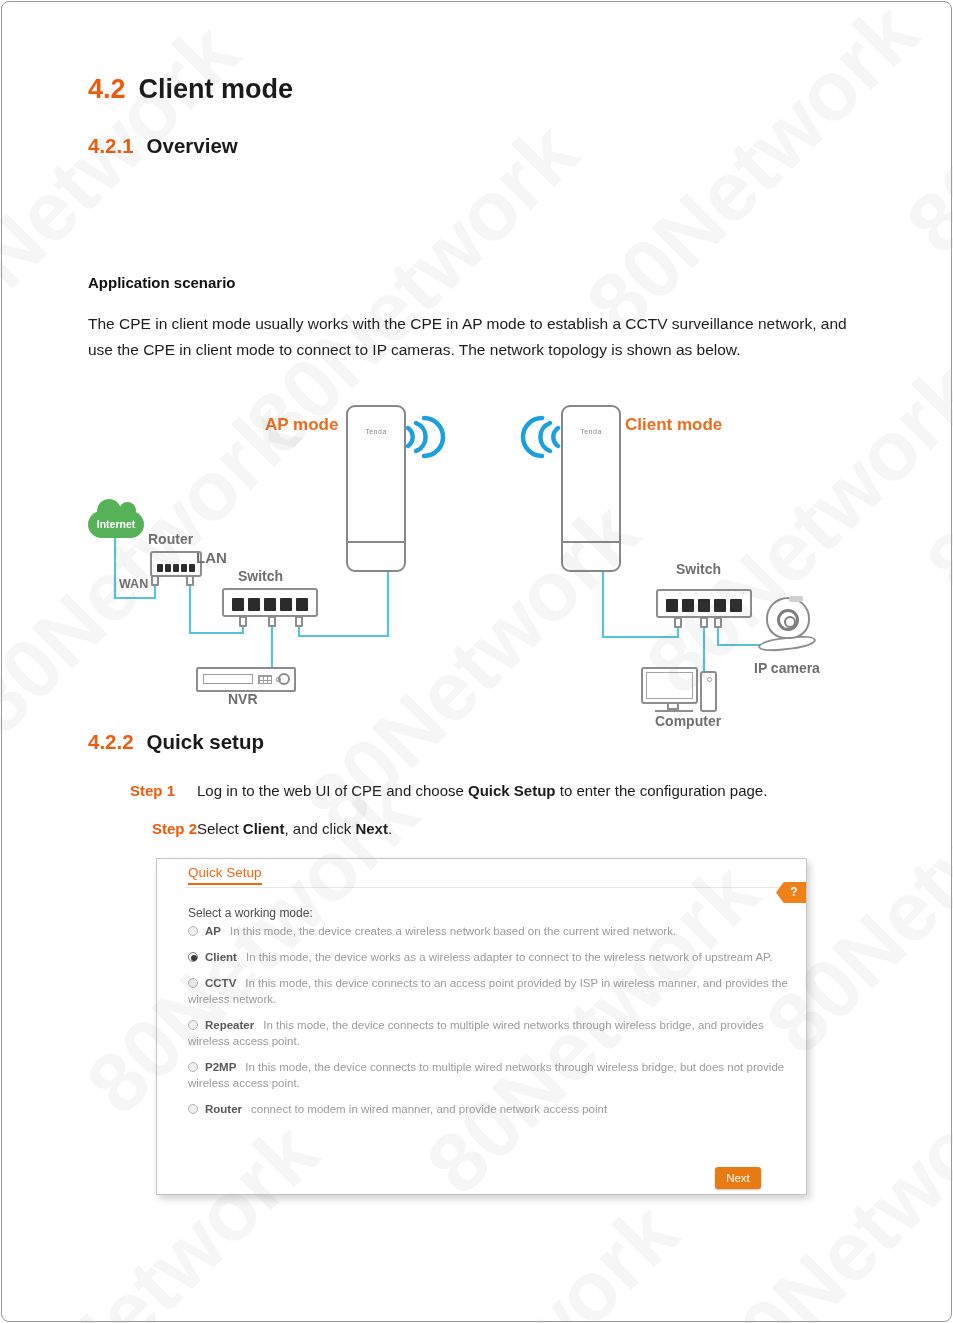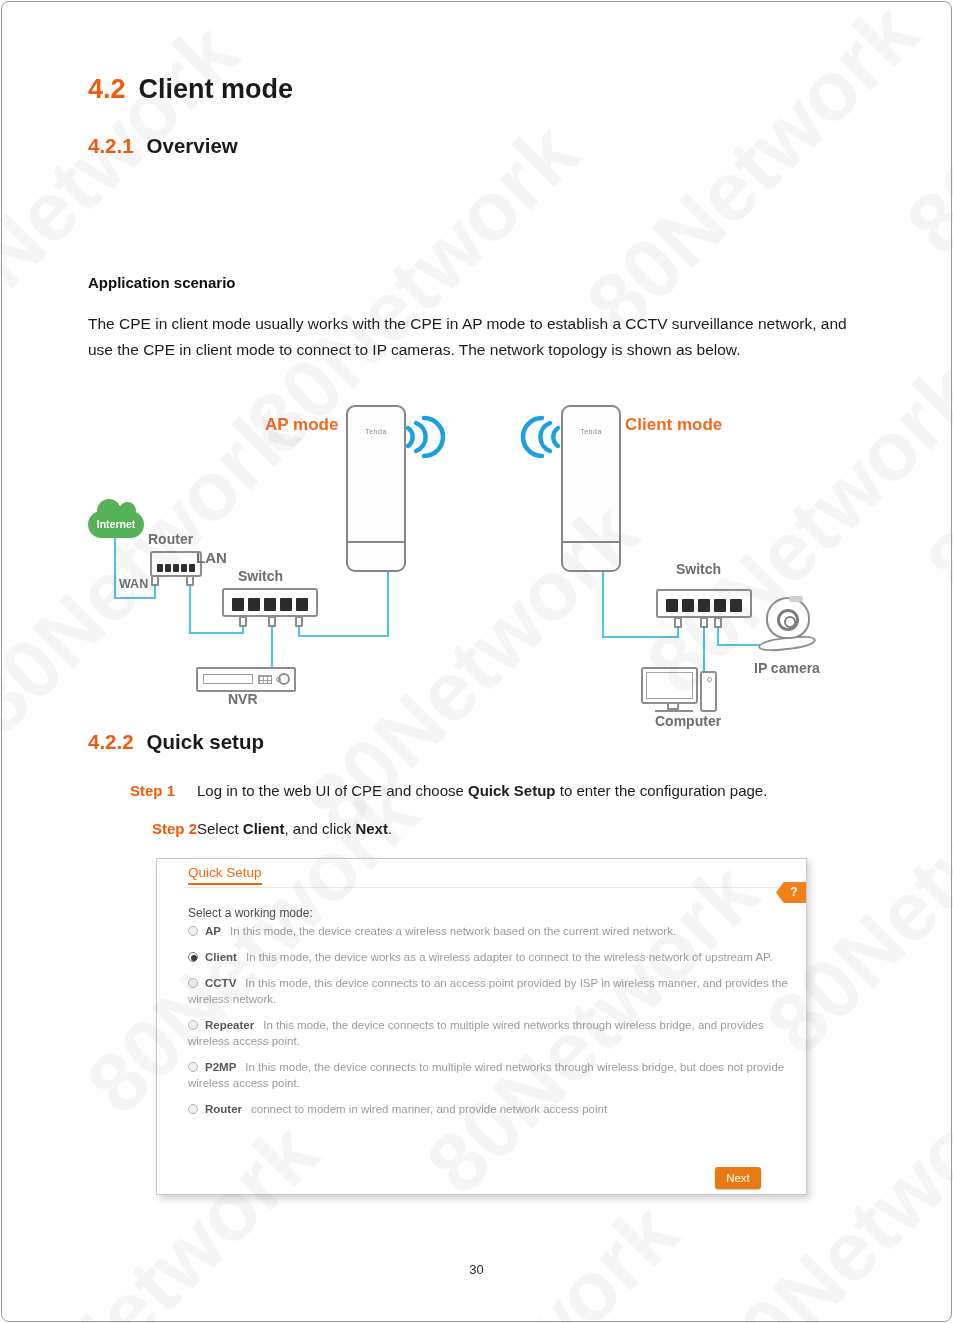--- a/index.html
+++ b/index.html
@@ -267,21 +267,20 @@
           <span class="radio"></span><span class="opt-label">P2MP</span><span class="opt-desc">In this mode, the device connects to multiple wired networks through wireless bridge, but does not provide</span><span class="opt-desc2">wireless access point.</span>
         </div>
         <div class="opt-row">
           <span class="radio"></span><span class="opt-label">Router</span><span class="opt-desc">connect to modem in wired manner, and provide network access point</span>
         </div>
       </div>
 
       <button class="next-btn">Next</button>
     </div>
 
-    <div class="page-num">30</div>
   </div>
 
   <div class="wm-layer">
     <span class="wm" style="left:-140px; top:140px;">80Network</span>
     <span class="wm" style="left:200px;  top:240px;">80Network</span>
     <span class="wm" style="left:540px;  top:120px;">80Network</span>
     <span class="wm" style="left:860px;  top:40px;">80Network</span>
     <span class="wm" style="left:-80px;  top:520px;">80Network</span>
     <span class="wm" style="left:260px;  top:620px;">80Network</span>
     <span class="wm" style="left:600px;  top:480px;">80Network</span>

